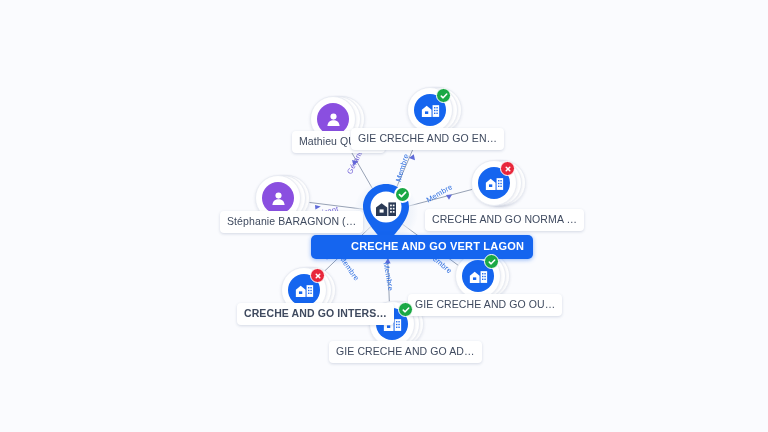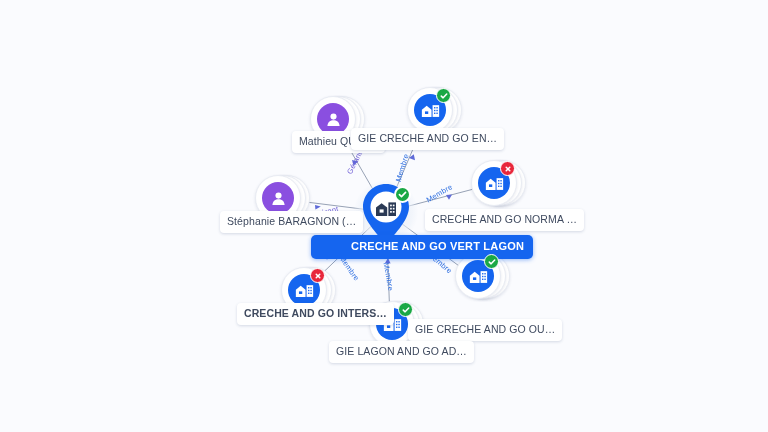--- a/index.html
+++ b/index.html
@@ -306,18 +306,18 @@
       </div>
     </div>
   </div>
 
   <div class="label selected" style="left:311px;top:235px;padding-left:40px;">CRECHE AND GO VERT LAGON</div>
 
   <div id="node-labels">
       <div class="label" style="left: 292px; top: 131px;">Mathieu QUÉRÉ</div>
       <div class="label" style="left: 351px; top: 128px;">GIE CRECHE AND GO EN…</div>
       <div class="label" style="left: 425px; top: 199px; margin-top: 10px;">CRECHE AND GO NORMA …</div>
-      <div class="label" style="left: 408px; top: 294px; margin-top: 25px;">GIE CRECHE AND GO OU…</div>
-      <div class="label" style="left: 329px; top: 341px;">GIE LAGON AND GO AD…</div>
+      <div class="label" style="left: 408px; top: 294px;">GIE CRECHE AND GO OU…</div>
+      <div class="label" style="left: 329px; top: 341px;">GIE CRECHE AND GO AD…</div>
       <div class="label" style="left: 237px; top: 303px; font-weight: bold;">CRECHE AND GO INTERS…</div>
       <div class="label" style="left: 220px; top: 211px;">Stéphanie BARAGNON (…</div>
     </div>
 </div>
 
 </body></html>

